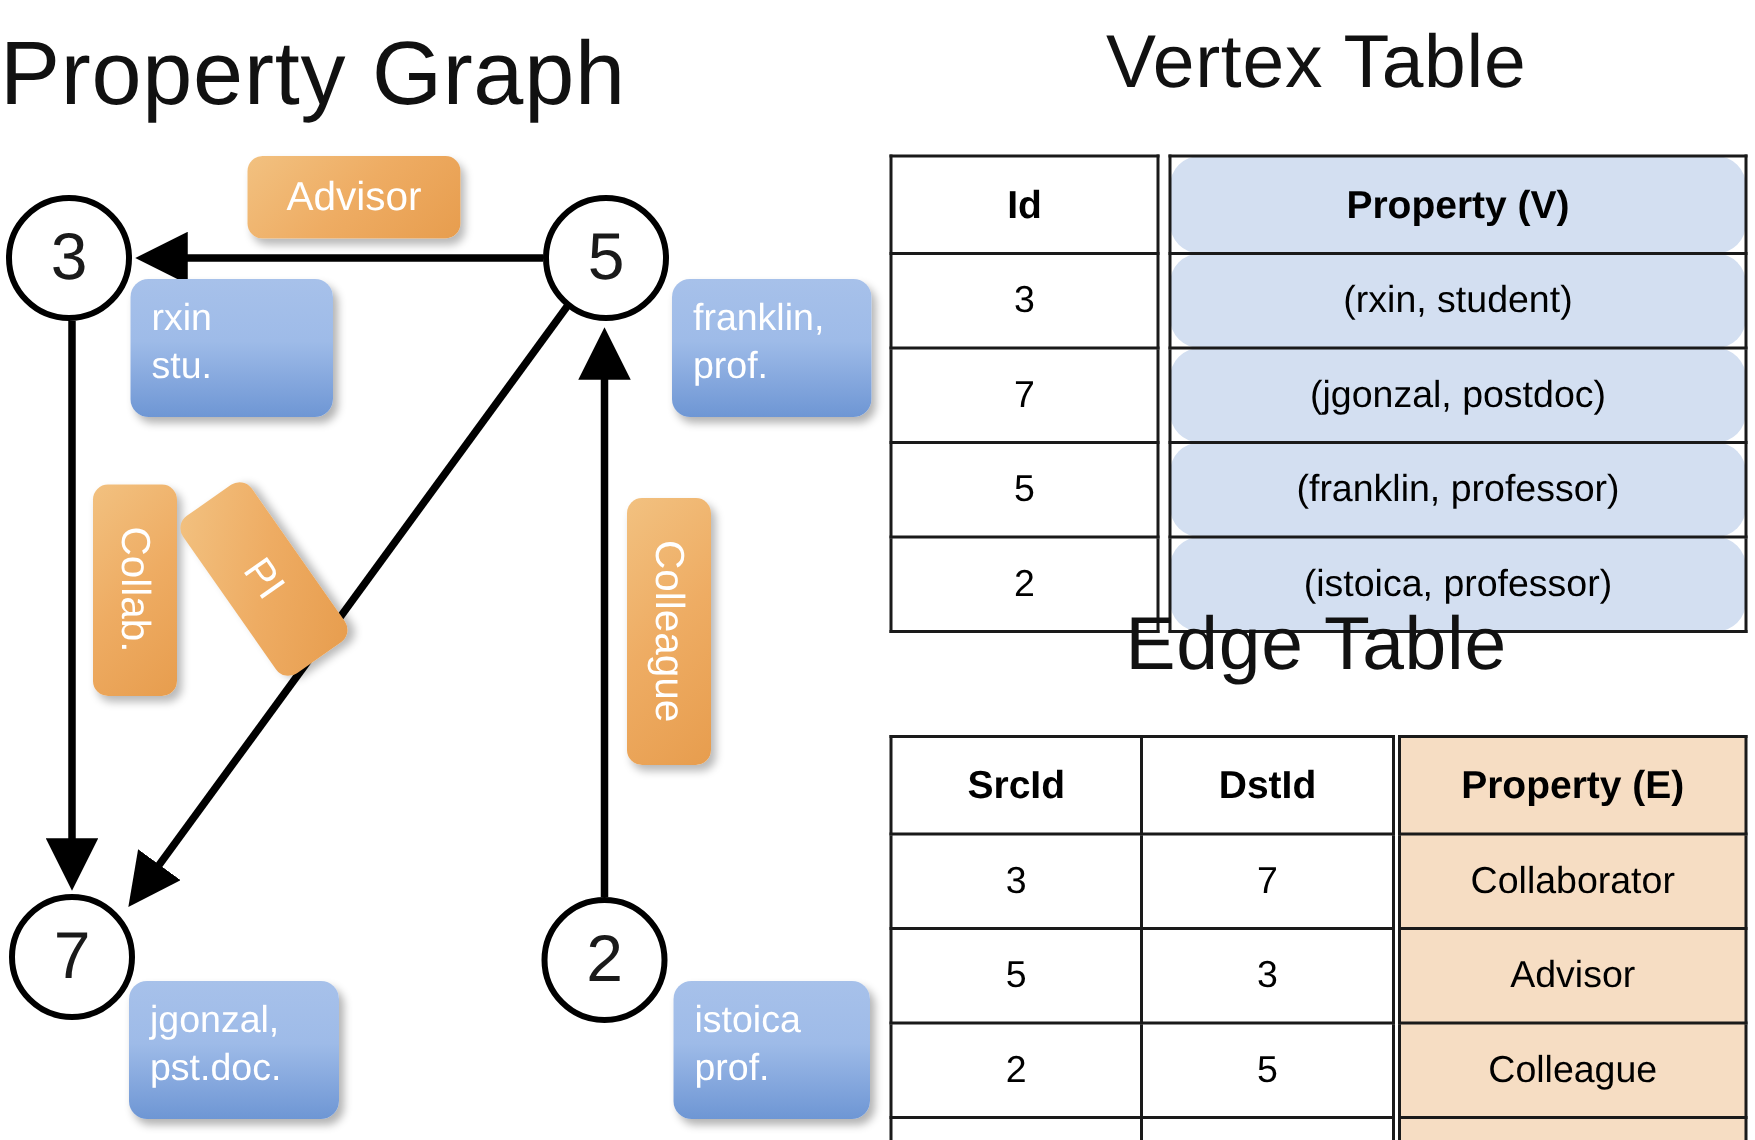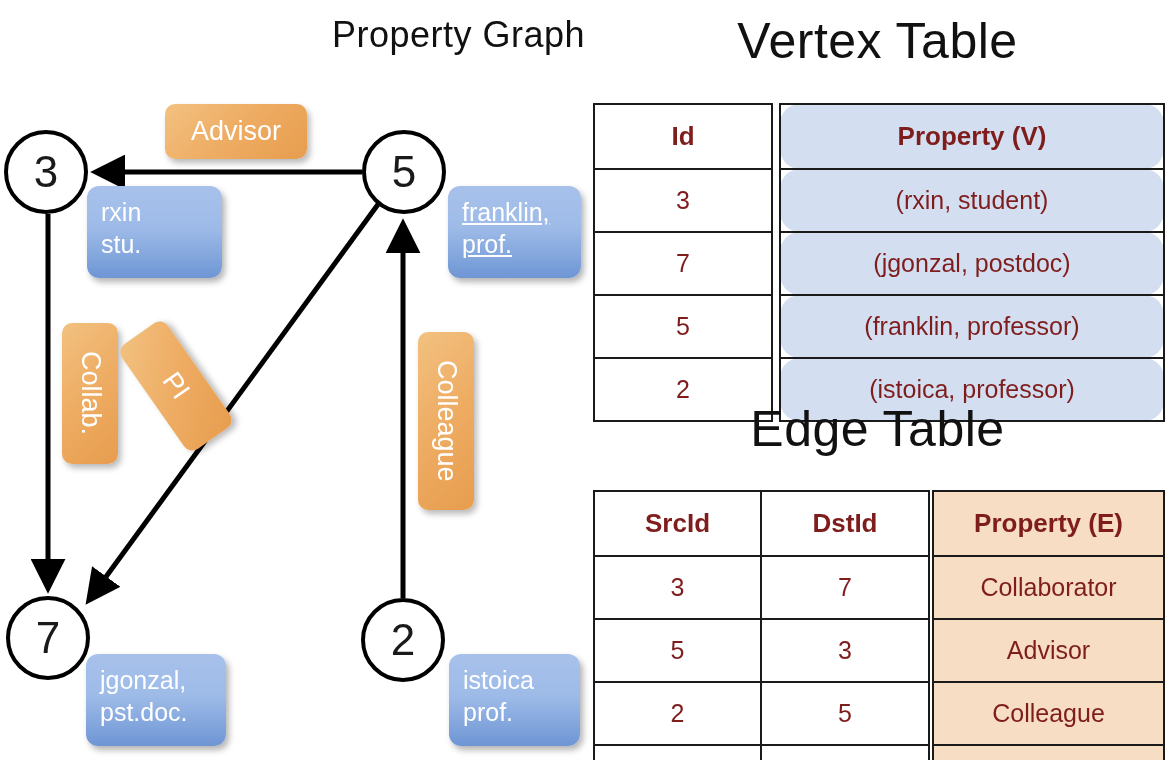--- a/index.html
+++ b/index.html
@@ -20,22 +20,22 @@
   .heading {
     position: absolute;
     font-family: "Liberation Sans", sans-serif;
     font-weight: 300;
     color: #111111;
     white-space: nowrap;
     letter-spacing: 0.5px;
   }
   #title-property-graph {
     left: 0; top: 14px; width: 585px;
-    text-align: right;
-    font-size: 36px;
+    text-align: left;
+    font-size: 60px;
   }
   #title-vertex-table {
     left: 585px; top: 12px; width: 585px;
     text-align: center;
     font-size: 50px;
   }
   #title-edge-table {
     left: 585px; top: 400px; width: 585px;
     text-align: center;
     font-size: 50px;
@@ -83,21 +83,21 @@
     color: #ffffff;
     font-size: 25px;
     font-weight: 300;
     line-height: 1.28;
     padding: 10px 14px;
     box-sizing: border-box;
     z-index: 4;
     margin-left: 24px;
   }
   #prop-rxin     { left: 63px;  top: 186px; width: 135px; height: 92px; }
-  #prop-franklin { left: 424px; top: 186px; width: 133px; height: 92px; text-decoration: underline; }
+  #prop-franklin { left: 424px; top: 186px; width: 133px; height: 92px; }
   #prop-jgonzal  { left: 62px;  top: 654px; width: 140px; height: 92px; }
   #prop-istoica  { left: 425px; top: 654px; width: 131px; height: 92px; }
 
   
   .edge-label {
     position: absolute;
     border-radius: 10px;
     background: linear-gradient(135deg, #f2c180 0%, #eeac63 50%, #e79d4e 100%);
     box-shadow: 3px 4px 6px rgba(0,0,0,0.28);
     color: #ffffff;
@@ -139,21 +139,21 @@
     position: absolute;
     border-collapse: collapse;
     table-layout: fixed;
     font-family: "Liberation Sans", sans-serif;
   }
   .tbl td, .tbl th {
     border: 2px solid #1a1a1a;
     text-align: center;
     font-weight: 400;
     font-size: 25px;
-    color: #7f1d1d;
+    color: #000000;
     padding: 16px;
     height: 44px;
     box-sizing: border-box;
   }
   .tbl th {
     font-weight: 700;
     font-size: 26px;
     height: 52px;
   }
   .cell-blue { background: #d3dff1; border-radius: 20px; }

